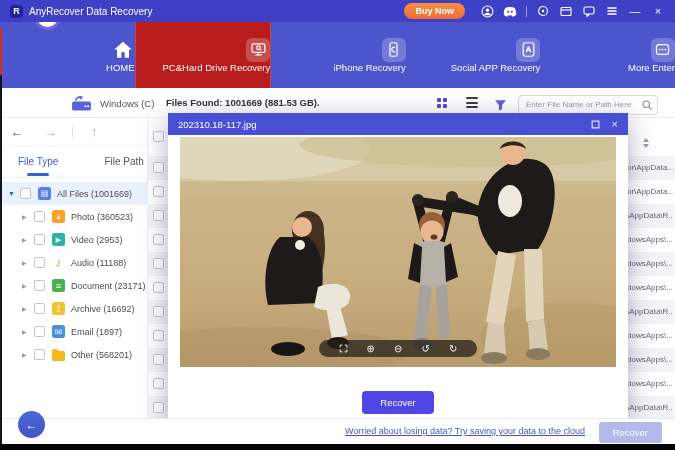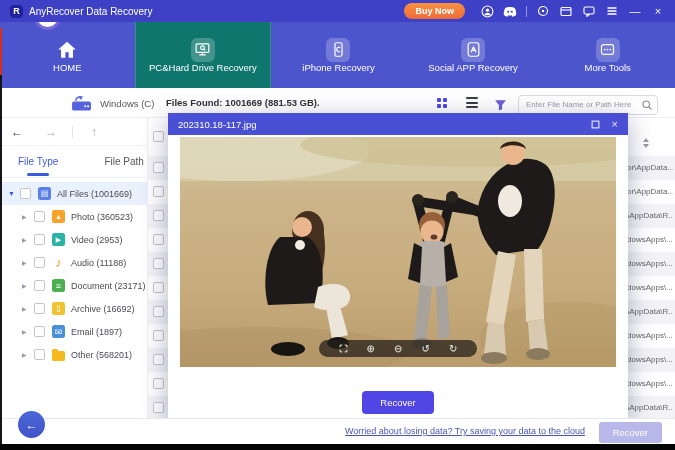--- a/index.html
+++ b/index.html
@@ -11,22 +11,22 @@
   .logo { width:13px; height:13px; border-radius:4px; background:#21219e; color:#fff; font-size:9px; font-weight:bold; display:flex; align-items:center; justify-content:center; margin-right:6px; }
   .app-title { color:#fff; font-size:10px; }
   .tb-right { margin-left:auto; display:flex; align-items:center; gap:9px; }
   .buy-now { border:none; cursor:pointer; background:linear-gradient(180deg,#f9913f,#ee6b3c); color:#fff; font-size:9px; font-weight:bold; border-radius:8px; padding:3px 11px; margin-right:6px; font-family:inherit; }
   .tbi { color:#fff; display:flex; align-items:center; justify-content:center; width:14px; height:14px; font-size:11px; line-height:1; }
   .tbi svg { display:block; }
   .tb-sep { width:1px; height:11px; background:rgba(255,255,255,.45); }
 
   
   .navbar { position:absolute; left:0; top:22px; width:675px; height:66px; background:#4d55cd; display:flex; z-index:30; }
-  .nav-tab { flex:1; display:flex; flex-direction:column; align-items:center; justify-content:center; gap:0; cursor:pointer; }
-  .nav-tab.active { background:#0f766e; border-left:1px solid rgba(255,255,255,.18); border-right:1px solid rgba(255,255,255,.18); }
+  .nav-tab { flex:1; display:flex; flex-direction:column; align-items:flex-end; justify-content:center; gap:0; cursor:pointer; }
+  .nav-tab.active { background:#b91c1c; border-left:1px solid rgba(255,255,255,.18); border-right:1px solid rgba(255,255,255,.18); }
   .nav-ic { width:24px; height:24px; border-radius:6px; background:rgba(255,255,255,.22); display:flex; align-items:center; justify-content:center; }
   .nav-ic.noplate { background:transparent; }
   .nav-label { color:#fff; font-size:9.5px; }
 
   
   .toolbar { position:absolute; left:0; top:88px; width:675px; height:30px; background:#fff; border-bottom:1px solid #ececf2; z-index:25; }
   .scan-circle { position:absolute; left:34px; top:3px; width:27px; height:27px; border-radius:50%; border:3px solid #7668d8; background:#fff; color:#2c2c54; font-size:13px; font-weight:bold; display:flex; align-items:center; justify-content:center; z-index:35; }
   .drive-ic { position:absolute; left:70px; top:7px; }
   .drive-label { position:absolute; left:100px; top:10px; font-size:9.5px; color:#555; }
   .files-found { position:absolute; left:158px; top:9px; font-size:9.5px; font-weight:bold; color:#333;padding-left:8px; }
@@ -197,21 +197,21 @@
     </div>
     <div class="nav-tab">
       <span class="nav-ic">
         <svg width="17" height="17" viewBox="0 0 24 24" fill="none" stroke="#fff" stroke-width="1.7">
             <rect x="3.5" y="5" width="17" height="14" rx="3"></rect>
             <circle cx="8" cy="12" r="1.2" fill="#fff" stroke="none"></circle>
             <circle cx="12" cy="12" r="1.2" fill="#fff" stroke="none"></circle>
             <circle cx="16" cy="12" r="1.2" fill="#fff" stroke="none"></circle>
           </svg>
       </span>
-      <span class="nav-label">More Tools</span>
+      <span class="nav-label">More Enter</span>
     </div>
   </div>
 
   <div class="toolbar">
     <div class="drive-ic">
       <svg width="23" height="17" viewBox="0 0 24 18">
           <path d="M6 6 C6 3 9 1.5 12 2 l-1.5 1 1.8 1.5" fill="none" stroke="#5663dd" stroke-width="1.6"></path>
           <rect x="2" y="7" width="20" height="9.5" rx="2" fill="#5663dd"></rect>
           <circle cx="16" cy="12" r="1.1" fill="#fff"></circle>
           <circle cx="19" cy="12" r="1.1" fill="#fff"></circle>

